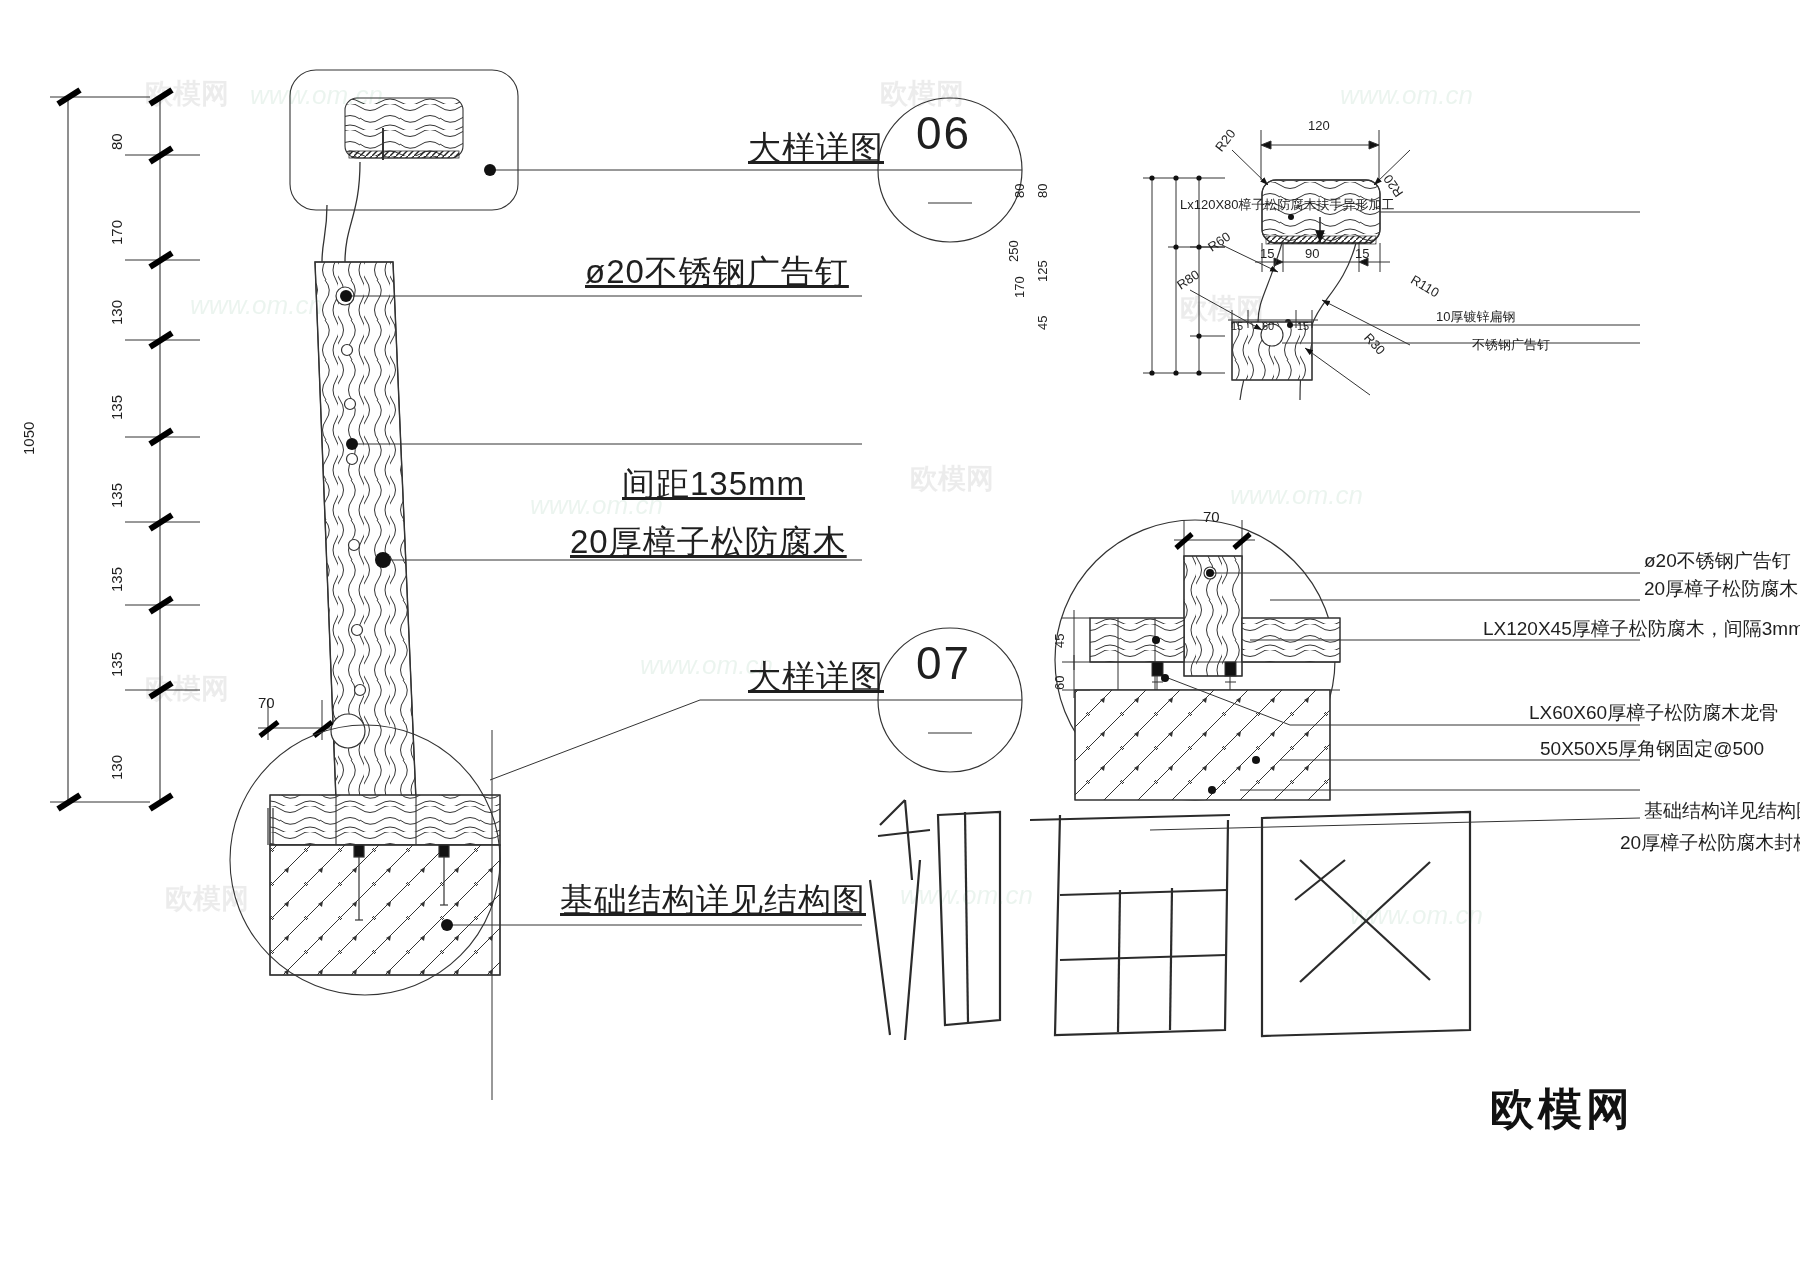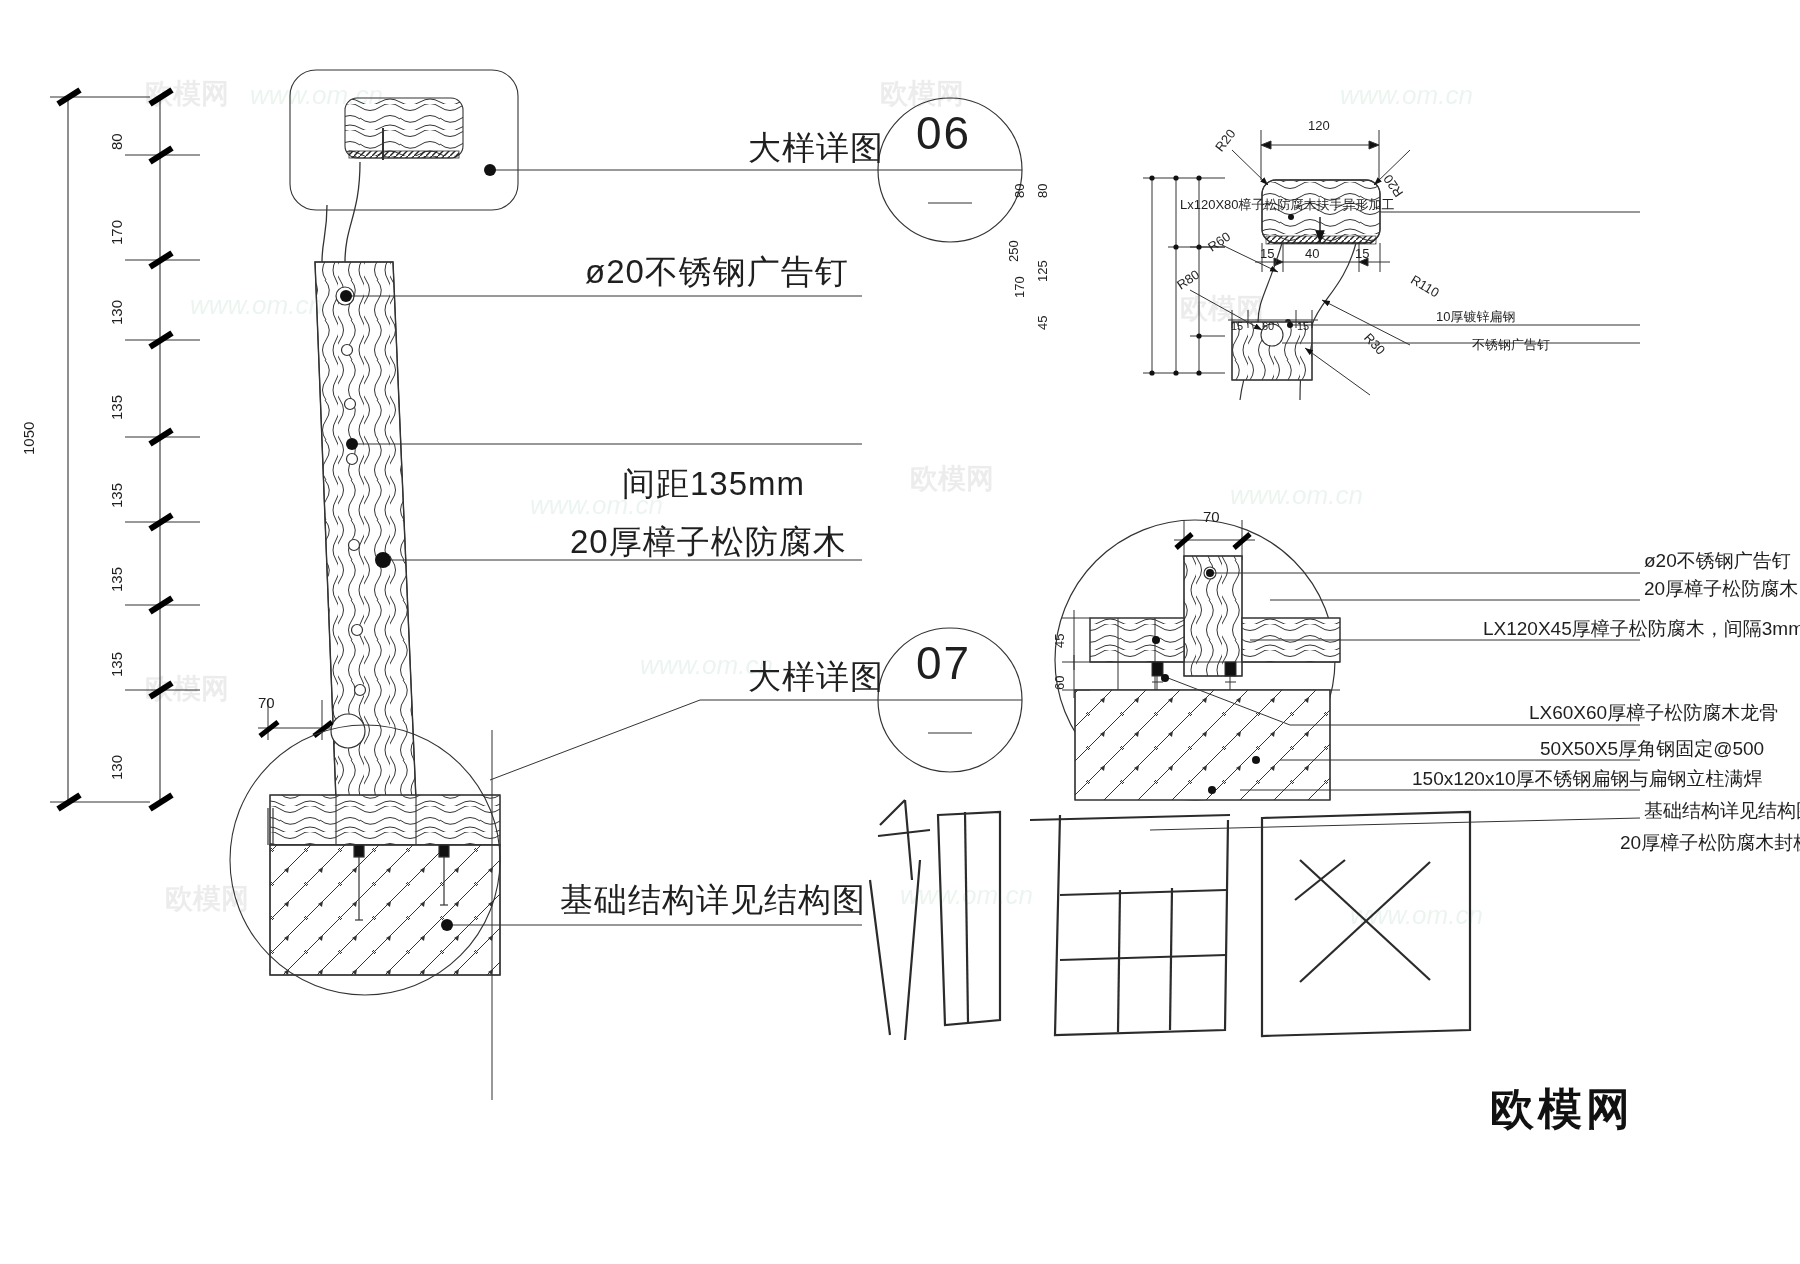--- a/index.html
+++ b/index.html
@@ -1,21 +1,21 @@
 <!DOCTYPE html>
 <html><head>
 <meta charset="utf-8">
 <style>
   html,body{margin:0;padding:0;background:#fff;}
   body{width:1800px;height:1264px;position:relative;overflow:hidden;
        font-family:"Liberation Sans","DejaVu Sans",sans-serif;color:#1a1a1a;}
   .stage{position:absolute;left:0;top:0;width:1800px;height:1264px;}
   svg.cad{position:absolute;left:0;top:0;width:1800px;height:1264px;}
   .lbl{position:absolute;white-space:nowrap;color:#1f1f1f;}
-  .big{font-size:33px;letter-spacing:1px;}
+  .big{font-size:33px;letter-spacing:1px;text-decoration:underline;}
   .mid{font-size:19px;}
   .sml{font-size:13px;}
   .tiny{font-size:11px;}
   .dim{font-size:15px;}
   .callnum{font-size:46px;letter-spacing:2px;}
   .wm{position:absolute;color:#000;opacity:.07;font-weight:bold;white-space:nowrap;}
   .wm2{position:absolute;color:#15803d;opacity:.08;white-space:nowrap;font-style:italic;}
   .brand{position:absolute;font-size:44px;font-weight:bold;color:#111;letter-spacing:4px;}
 </style>
 </head>
@@ -400,40 +400,39 @@
   <div class="lbl sml" style="left:1372px;top:330px;transform:rotate(47deg);transform-origin:left top;">R30</div>
 
   <div class="lbl sml" style="left:1012px;top:198px;transform:rotate(-90deg);transform-origin:left top;">80</div>
   <div class="lbl sml" style="left:1035px;top:198px;transform:rotate(-90deg);transform-origin:left top;">80</div>
   <div class="lbl sml" style="left:1006px;top:262px;transform:rotate(-90deg);transform-origin:left top;">250</div>
   <div class="lbl sml" style="left:1012px;top:298px;transform:rotate(-90deg);transform-origin:left top;">170</div>
   <div class="lbl sml" style="left:1035px;top:282px;transform:rotate(-90deg);transform-origin:left top;">125</div>
   <div class="lbl sml" style="left:1035px;top:330px;transform:rotate(-90deg);transform-origin:left top;">45</div>
 
   <div class="lbl sml" style="left:1260px;top:246px;">15</div>
-  <div class="lbl sml" style="left:1305px;top:246px;">40</div>
+  <div class="lbl sml" style="left:1305px;top:246px;">90</div>
   <div class="lbl sml" style="left:1355px;top:246px;">15</div>
   <div class="lbl tiny" style="left:1231px;top:320px;">15</div>
   <div class="lbl tiny" style="left:1262px;top:320px;">60</div>
   <div class="lbl tiny" style="left:1297px;top:320px;">15</div>
 
   <div class="lbl sml" style="left:1180px;top:196px;">Lx120X80樟子松防腐木扶手异形加工</div>
   <div class="lbl sml" style="left:1436px;top:308px;">10厚镀锌扁钢</div>
   <div class="lbl sml" style="left:1472px;top:336px;">不锈钢广告钉</div>
 
   <div class="lbl dim" style="left:1203px;top:508px;">70</div>
   <div class="lbl sml" style="left:1052px;top:648px;transform:rotate(-90deg);transform-origin:left top;">45</div>
   <div class="lbl sml" style="left:1052px;top:690px;transform:rotate(-90deg);transform-origin:left top;">60</div>
 
   <div class="lbl mid" style="left:1644px;top:548px;">ø20不锈钢广告钉</div>
   <div class="lbl mid" style="left:1644px;top:576px;">20厚樟子松防腐木</div>
   <div class="lbl mid" style="left:1483px;top:616px;">LX120X45厚樟子松防腐木，间隔3mm</div>
   <div class="lbl mid" style="left:1529px;top:700px;">LX60X60厚樟子松防腐木龙骨</div>
   <div class="lbl mid" style="left:1540px;top:736px;">50X50X5厚角钢固定@500</div>
-  <div class="lbl mid" style="left:1412px;top:766px;">150x120x10厚不锈钢扁钢与扁钢立柱满焊</div>
   <div class="lbl mid" style="left:1644px;top:798px;">基础结构详见结构图</div>
   <div class="lbl mid" style="left:1620px;top:830px;">20厚樟子松防腐木封板</div>
 
   <div class="wm" style="left:145px;top:75px;font-size:28px;">欧模网</div>
   <div class="wm2" style="left:250px;top:80px;font-size:26px;">www.om.cn</div>
   <div class="wm" style="left:880px;top:75px;font-size:28px;">欧模网</div>
   <div class="wm2" style="left:1340px;top:80px;font-size:26px;">www.om.cn</div>
   <div class="wm" style="left:1180px;top:290px;font-size:28px;">欧模网</div>
   <div class="wm2" style="left:190px;top:290px;font-size:26px;">www.om.cn</div>
   <div class="wm2" style="left:530px;top:490px;font-size:26px;">www.om.cn</div>

